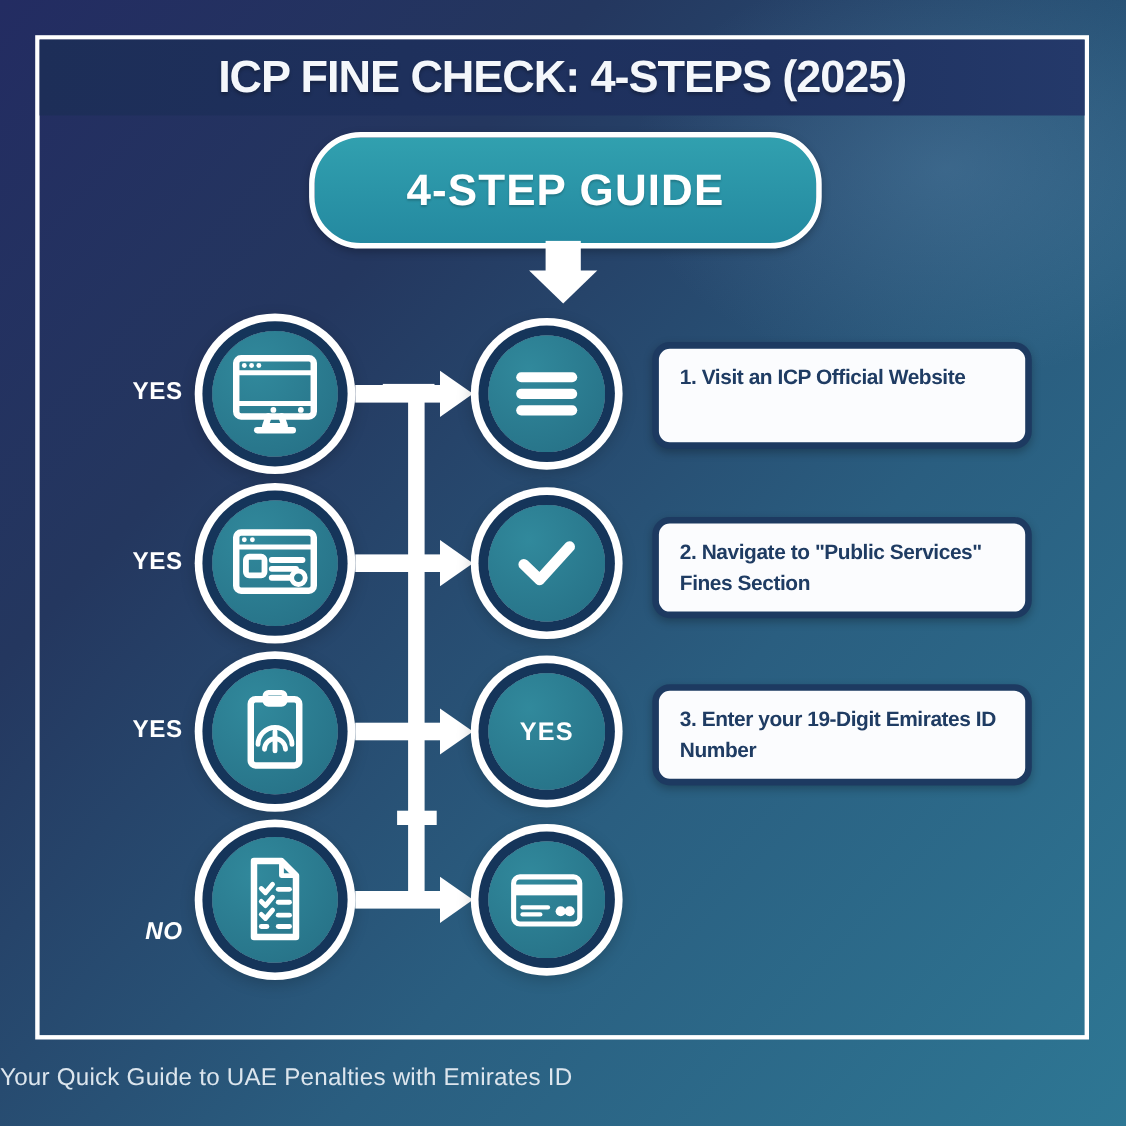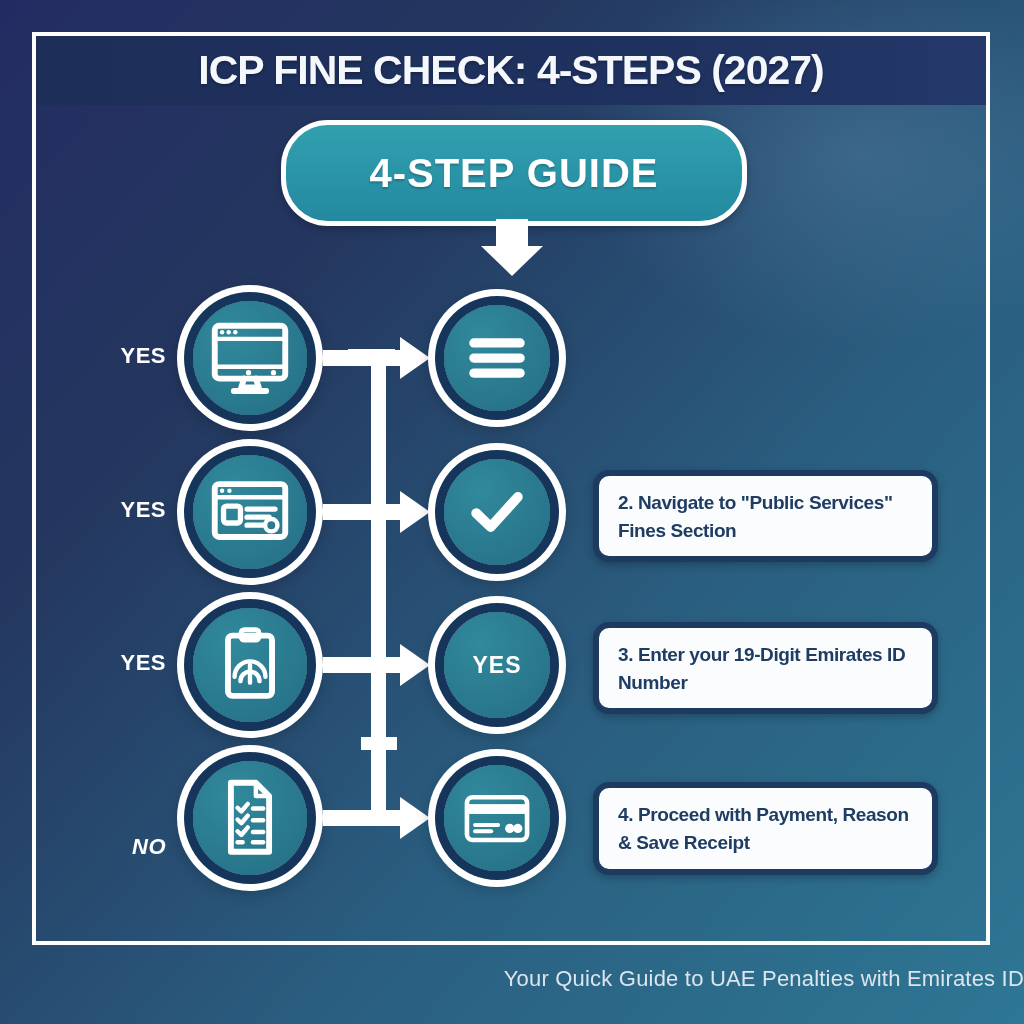--- a/index.html
+++ b/index.html
@@ -72,35 +72,35 @@
     position:absolute; left:593px; width:345px;
     background:#fbfcfe; border:6px solid #1d3a61; border-radius:16px;
     padding:13px 19px; box-shadow:0 3px 8px rgba(0,0,0,0.25);
   }
   .stepbox .steptext {
     color:#1f3c63; font-size:19px; font-weight:bold; letter-spacing:-0.4px; line-height:1.45;
     display:block;
   }
 
   .footer-caption {
-    position:absolute; left:0; top:966px; width:1024px; text-align:right;
+    position:absolute; left:0; top:966px; width:1024px; text-align:left;
     color:#dce5ed; font-size:22px; letter-spacing:0.2px;
   }
 
   .icon-svg { display:block; }
 </style>
 </head>
 <body>
 
 <div id="canvas">
 
   <div class="frame"></div>
 
   <div class="band">
-    <div class="title">ICP FINE CHECK: 4-STEPS (2027)</div>
+    <div class="title">ICP FINE CHECK: 4-STEPS (2025)</div>
   </div>
 
   <div class="pill">
     <span class="pill-label">4-STEP GUIDE</span>
   </div>
 
   <div class="down-shaft"></div>
   <div class="down-head"></div>
 
   <div class="vline"></div>
@@ -124,20 +124,23 @@
   </div>
   <div class="hshaft" style="top:350px;"></div>
   <div class="hhead" style="top:337px;"></div>
   <div class="circle-r" style="left:444px; top:305px;">
     <svg class="icon-svg" width="74" height="74" viewBox="0 0 64 64" fill="none" stroke="#ffffff" stroke-width="8" stroke-linecap="round">
       <line x1="12" y1="19" x2="52" y2="19"></line>
       <line x1="12" y1="32" x2="52" y2="32"></line>
       <line x1="12" y1="45" x2="52" y2="45"></line>
     </svg>
   </div>
+  <div class="stepbox" style="top:311px; height:97px;">
+    <span class="steptext">1. Visit an ICP Official Website</span>
+  </div>
 
   <div class="decision" style="top:497px;">YES</div>
   <div class="circle-l" style="left:193px; top:455px;">
     <svg class="icon-svg" width="94" height="94" viewBox="0 0 64 64" fill="none" stroke="#ffffff" stroke-width="4" stroke-linecap="round" stroke-linejoin="round">
       <rect x="8" y="13" width="48" height="36" rx="3"></rect>
       <line x1="8" y1="22" x2="56" y2="22" stroke-width="3"></line>
       <circle cx="13" cy="17.5" r="1.5" fill="#ffffff" stroke="none"></circle>
       <circle cx="18" cy="17.5" r="1.5" fill="#ffffff" stroke="none"></circle>
       <rect x="14" y="28" width="11.5" height="11.5" rx="2" stroke-width="3.6"></rect>
       <line x1="30" y1="30" x2="49" y2="30" stroke-width="3.6"></line>
@@ -196,19 +199,16 @@
   <div class="circle-r" style="left:444px; top:765px;">
     <svg class="icon-svg" width="74" height="74" viewBox="0 0 64 64" fill="none" stroke="#ffffff" stroke-width="4" stroke-linecap="round" stroke-linejoin="round">
       <rect x="6" y="14" width="52" height="37" rx="5"></rect>
       <rect x="7" y="20" width="50" height="8.5" fill="#ffffff" stroke="none"></rect>
       <line x1="13" y1="38" x2="33" y2="38" stroke-width="3.4"></line>
       <line x1="13" y1="43.5" x2="27" y2="43.5" stroke-width="3.4"></line>
       <circle cx="43" cy="41" r="4" fill="#ffffff" stroke="none"></circle>
       <circle cx="50" cy="41" r="4" fill="#ffffff" stroke="none"></circle>
     </svg>
   </div>
-  <div class="stepbox" style="top:782px; height:93px;">
-    <span class="steptext">4. Proceed with Payment, Reason &amp; Save Receipt</span>
-  </div>
 
   <div class="footer-caption">Your Quick Guide to UAE Penalties with Emirates ID</div>
 
 </div>
 
 </body></html>

